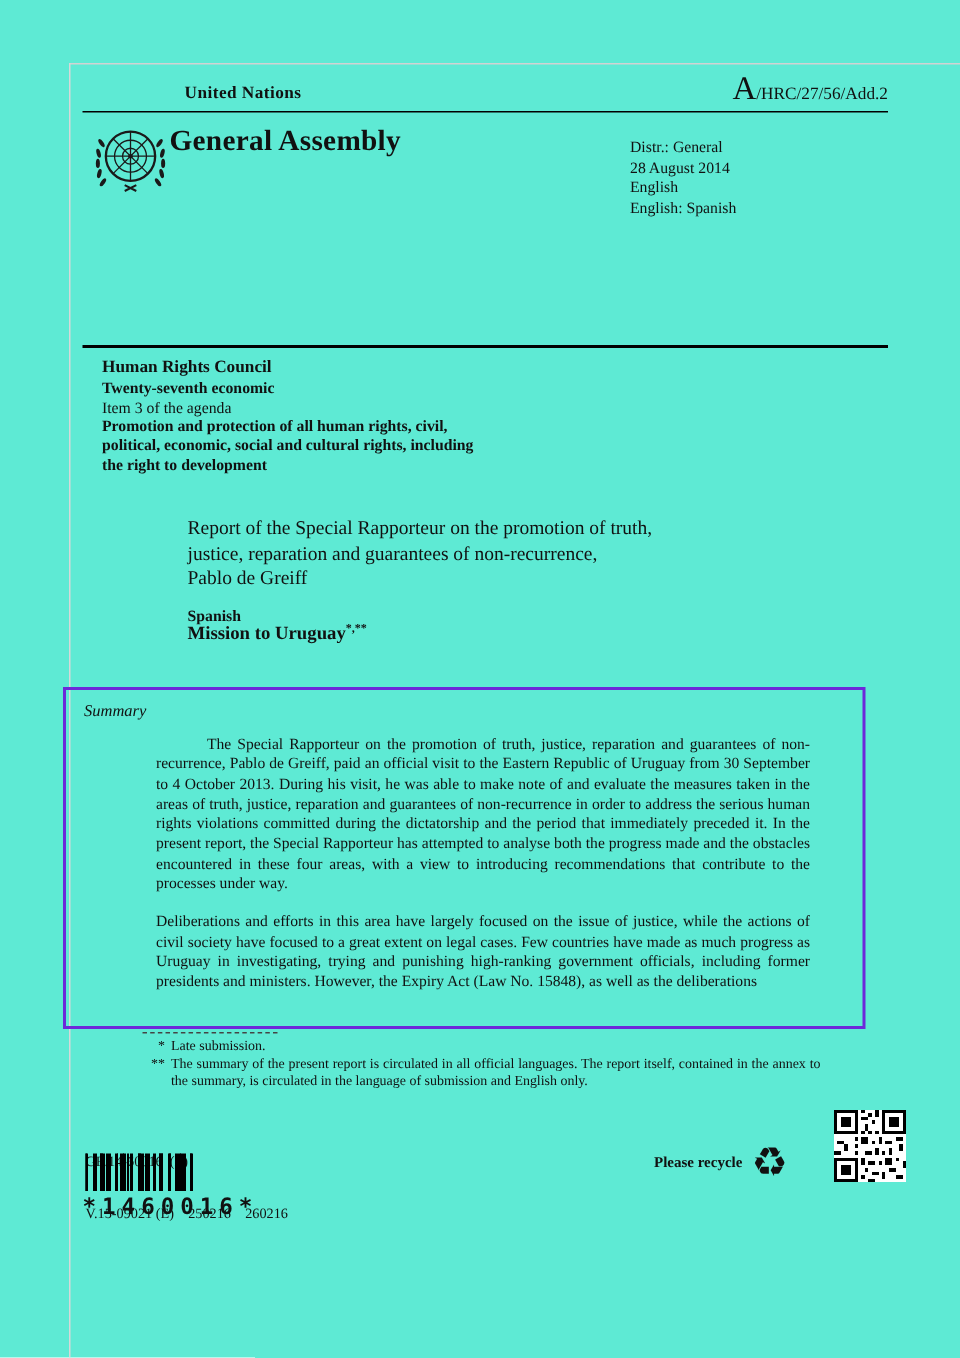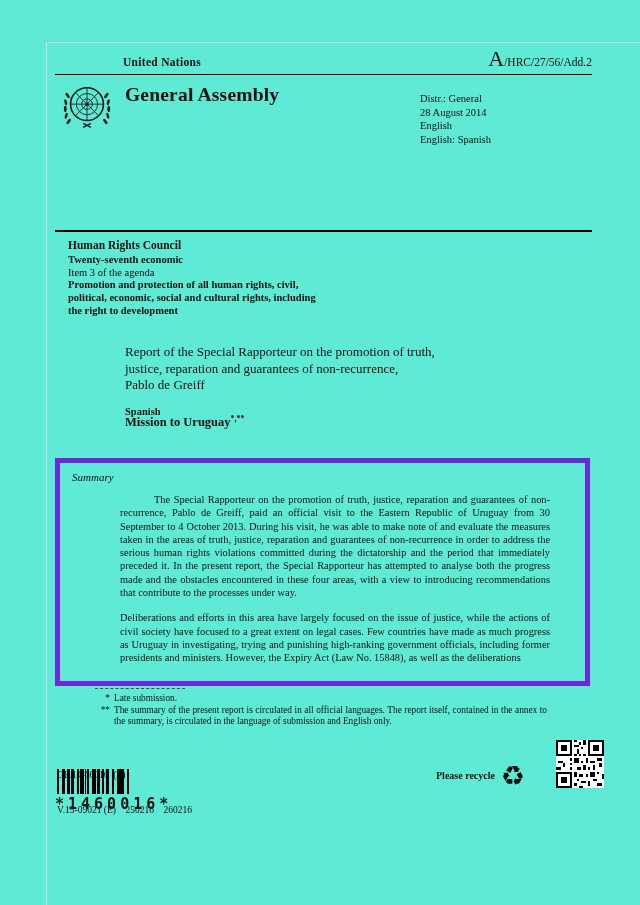--- a/index.html
+++ b/index.html
@@ -14,38 +14,38 @@
   .scan-edge-top{position:absolute;left:46px;top:42px;width:594px;height:1px;background:#d2d2d2;}
   .scan-edge-left{position:absolute;left:46px;top:42px;width:1px;height:863px;background:#d8d8d8;}
 
   .org-label{position:absolute;left:123px;top:56px;font-size:11.5px;font-weight:bold;letter-spacing:.3px;}
   .doc-symbol{position:absolute;right:48px;top:48px;display:flex;align-items:baseline;}
   .doc-symbol .big-a{font-size:22px;line-height:22px;}
   .doc-symbol .rest{font-size:11.5px;}
   .header-rule{position:absolute;left:55px;top:74px;width:537px;height:1px;background:#000;}
 
   .emblem{position:absolute;left:58px;top:79px;width:58px;height:58px;}
-  .assembly-title{position:absolute;left:125px;top:84px;font-size:19.5px;font-weight:bold;letter-spacing:.2px;}
+  .assembly-title{position:absolute;left:113px;top:84px;font-size:19.5px;font-weight:bold;letter-spacing:.2px;}
   .distr-block{position:absolute;left:420px;top:92px;font-size:10.5px;line-height:13.5px;}
 
   .section-rule{position:absolute;left:55px;top:230px;width:537px;height:2px;background:#000;}
 
   .session-block{position:absolute;left:57px;top:239px;font-size:10.5px;line-height:12.8px;margin-left:11px;}
   .session-block .council{font-size:11.5px;font-weight:bold;margin-bottom:2px;}
   .session-block .bold{font-weight:bold;}
 
   .title-block{position:absolute;left:125px;top:344px;width:440px;}
   .report-title{font-size:13px;font-weight:normal;line-height:16.5px;}
   .addendum{position:absolute;left:125px;top:406px;font-size:10.5px;font-weight:bold;}
   .mission{position:absolute;left:125px;top:414px;font-size:12.5px;font-weight:bold;}
   .mission sup{font-size:8px;font-weight:bold;}
 
   .summary-box{
-    position:absolute;left:55px;top:458px;width:535px;height:228px;
-    border:5px solid #6d28d9;box-sizing:border-box;overflow:hidden;
+    position:absolute;left:42px;top:458px;width:535px;height:228px;
+    border:2px solid #6d28d9;box-sizing:border-box;overflow:hidden;
   }
   .summary-label{font-style:italic;font-size:11px;margin:8px 0 0 12px;}
   .summary-body{margin:10px 35px 0 60px;font-size:10.4px;line-height:13.3px;text-align:justify;}
   .summary-body p{margin:0 0 12px 0;}
   .summary-body p.indent{text-indent:34px;}
 
   .fn-sep{position:absolute;left:95px;top:688px;width:90px;border-top:1px dashed #444;}
   .footnotes{position:absolute;left:95px;top:693px;width:452px;font-size:9.3px;line-height:11.6px;}
   .footnote{display:flex;}
   .footnote .marker{width:15px;text-align:right;padding-right:4px;flex:none;}

